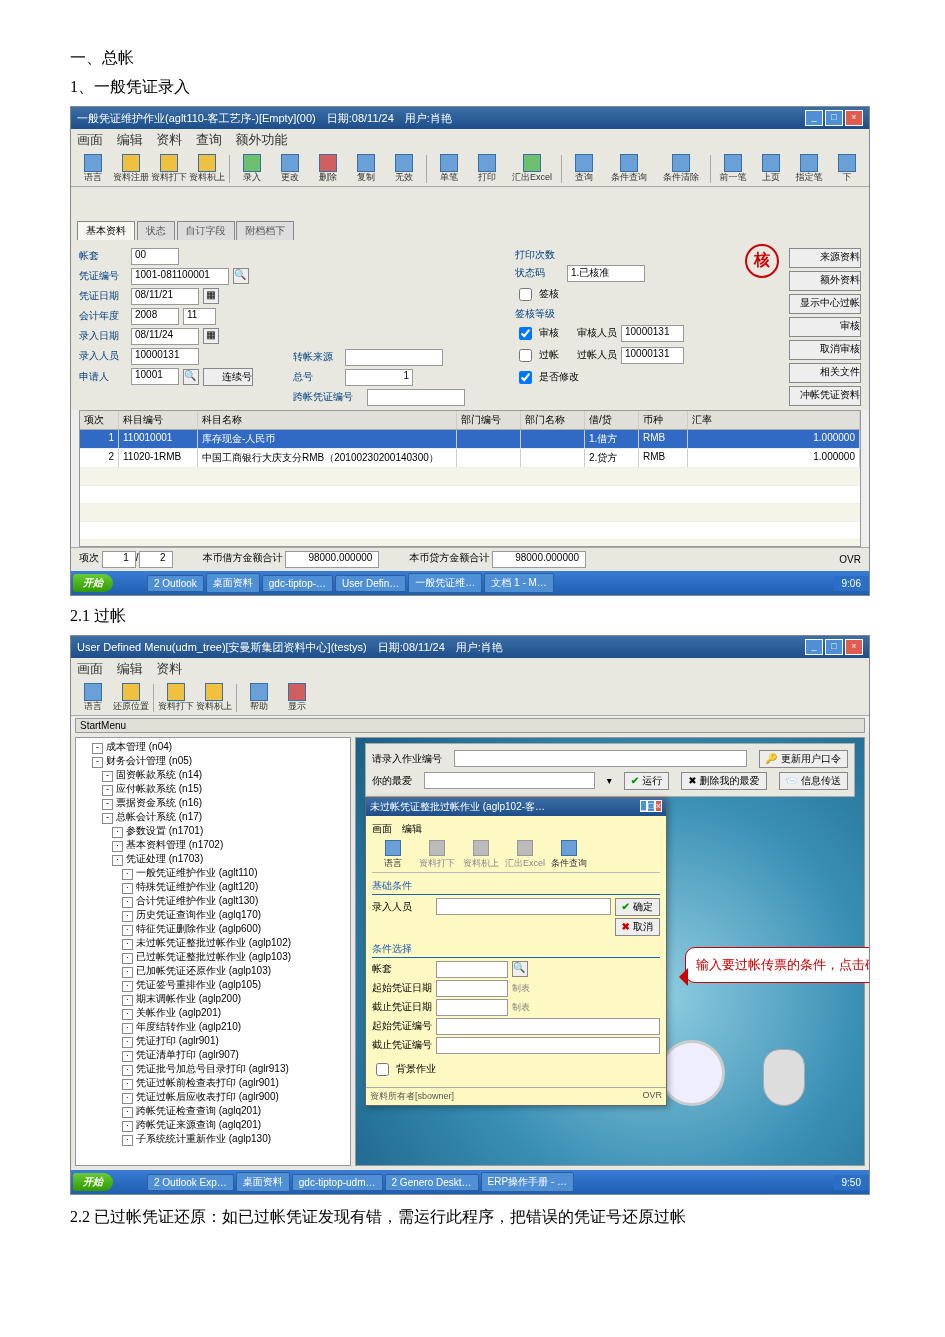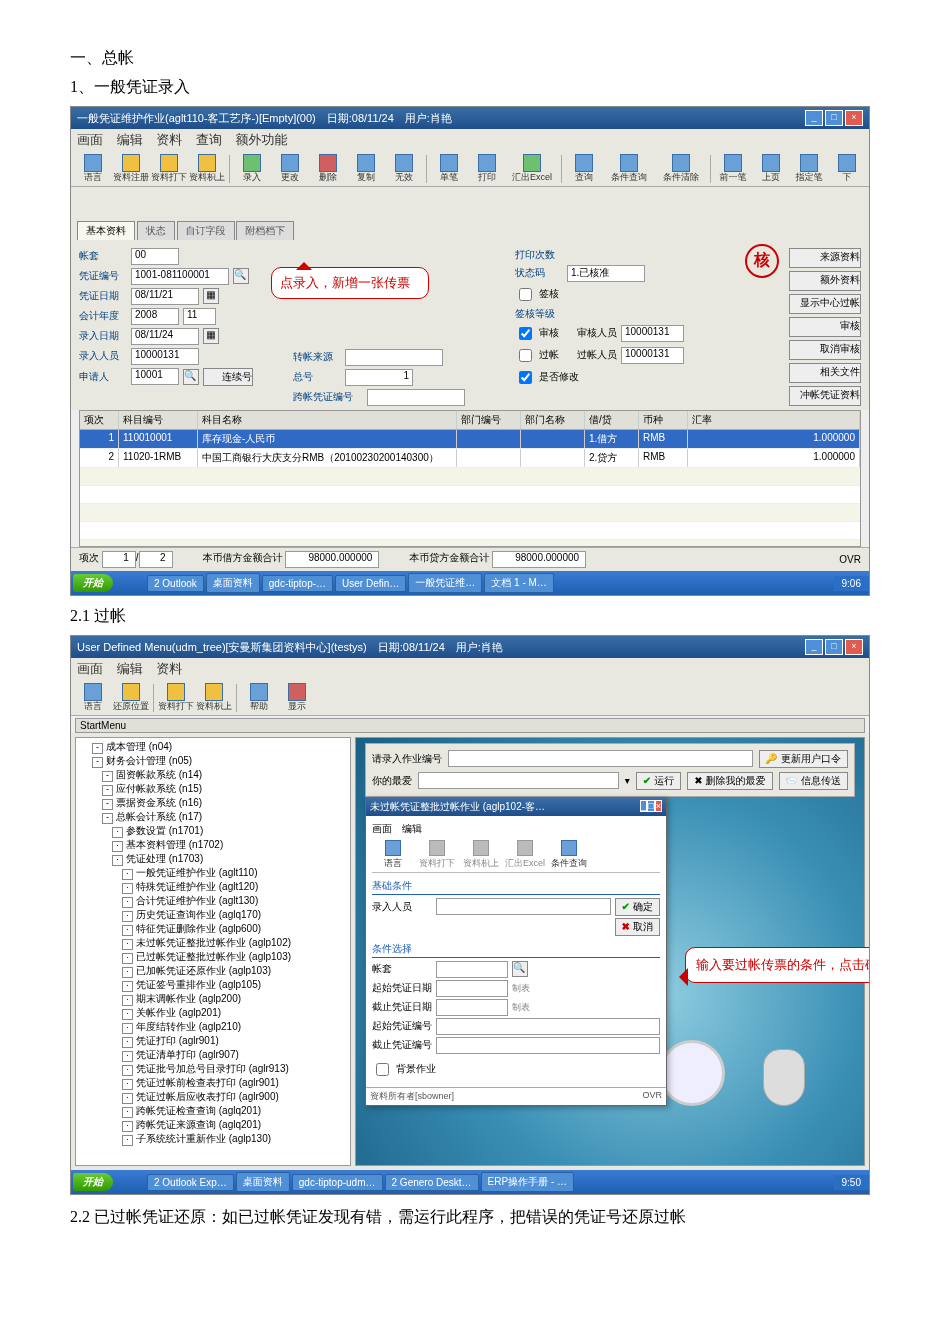--- a/index.html
+++ b/index.html
@@ -53,24 +53,24 @@
   .s2 { background:#eee; height:560px; display:flex; flex-direction:column;}
   .s2-body{ flex:1; display:flex; background:#e8e8e0; overflow:hidden;}
   .treepane{ width:270px; background:#fff; border:1px solid #999; margin:4px; font-size:10px; overflow:auto; padding:2px;}
   .treelabel{ background:#e0e0d8; font-size:10px; padding:1px 4px; border:1px solid #999; margin:2px 4px 0;}
   .tree ul{ list-style:none; margin:0; padding-left:14px;}
   .tree li{ white-space:nowrap; line-height:1.35;}
   .tree .exp{ display:inline-block; width:9px; height:9px; border:1px solid #888; text-align:center; line-height:7px; font-size:9px; margin-right:3px; background:#fff;}
   .rightpane{ flex:1; position:relative; margin:4px 4px 4px 0;}
   .desktopbg{ position:absolute; inset:0; background:radial-gradient(circle at 60% 60%, #8fcde0 0%, #3a8fb5 50%, #1a5f85 100%); border:1px solid #999;}
   .searchbar{ position:absolute; top:6px; left:10px; right:10px; background:#e8e8e0; border:1px solid #aaa; padding:6px; font-size:10px; display:flex; flex-direction:column; gap:4px;}
-  .searchrow{ display:flex; align-items:center; gap:6px;justify-content:center;}
+  .searchrow{ display:flex; align-items:center; gap:12px;justify-content:center;}
   .sbtn{ border:1px solid #888; background:#eee; padding:1px 6px; font-size:10px; display:inline-flex; align-items:center; gap:3px;}
   .check{ color:#090; font-weight:bold;}
-  .dialog{ position:absolute; top:60px; left:10px; width:300px; background:#ffffff; border:1px solid #666; box-shadow:2px 2px 6px rgba(0,0,0,0.3);}
+  .dialog{ position:absolute; top:60px; left:10px; width:300px; background:#fef9c3; border:1px solid #666; box-shadow:2px 2px 6px rgba(0,0,0,0.3);}
   .dlg-title{ background:linear-gradient(#3a6ea5,#1e4e8a); color:#fff; font-size:10px; padding:2px 4px; display:flex; justify-content:space-between;}
   .dlg-body{ padding:6px; font-size:10px;}
   .dlg-tb{ display:flex; gap:2px; padding:2px 0; border-bottom:1px solid #bbb;}
   .dbtn{ width:42px; font-size:9px; text-align:center; color:#888;}
   .dbtn .ico{width:14px; height:14px; margin:0 auto 1px; background:#bbb; border:1px solid #999;}
   .dbtn.active{color:#333;}
   .dbtn.active .ico{background:#6aa0d8; border-color:#3a6ea5;}
   .grouplabel{ color:#1e5fb0; border-bottom:1px solid #1e5fb0; margin:6px 0 3px; padding-bottom:1px;}
   .drow{ display:flex; align-items:center; gap:4px; margin:2px 0;}
   .dlabel{ width:60px;}
@@ -213,21 +213,20 @@
     <div class="sidebtns">
       <div class="sidebtn">来源资料</div>
       <div class="sidebtn">额外资料</div>
       <div class="sidebtn">显示中心过帐</div>
       <div class="sidebtn">审核</div>
       <div class="sidebtn">取消审核</div>
       <div class="sidebtn">相关文件</div>
       <div class="sidebtn">冲帐凭证资料</div>
     </div>
     <div class="seal">核</div>
-    <div class="callout">点录入，新增一张传票</div>
   </div>
   <div class="gridarea">
     <div class="ghead">
       <div class="gcell" style="width:30px">项次</div>
       <div class="gcell" style="width:70px">科目编号</div>
       <div class="gcell" style="width:250px">科目名称</div>
       <div class="gcell" style="width:55px">部门编号</div>
       <div class="gcell" style="width:55px">部门名称</div>
       <div class="gcell" style="width:45px">借/贷</div>
       <div class="gcell" style="width:40px">币种</div>

